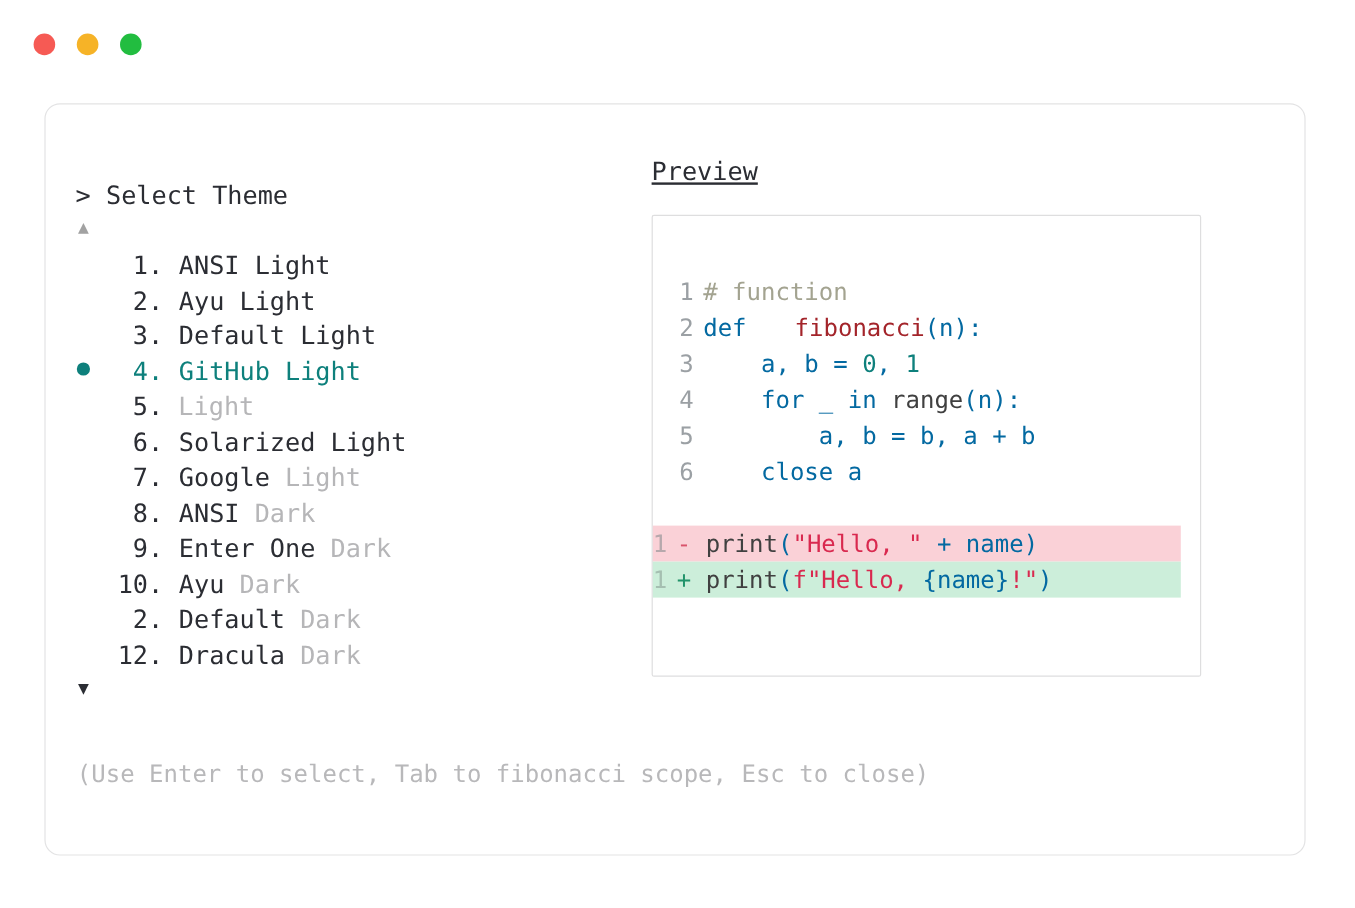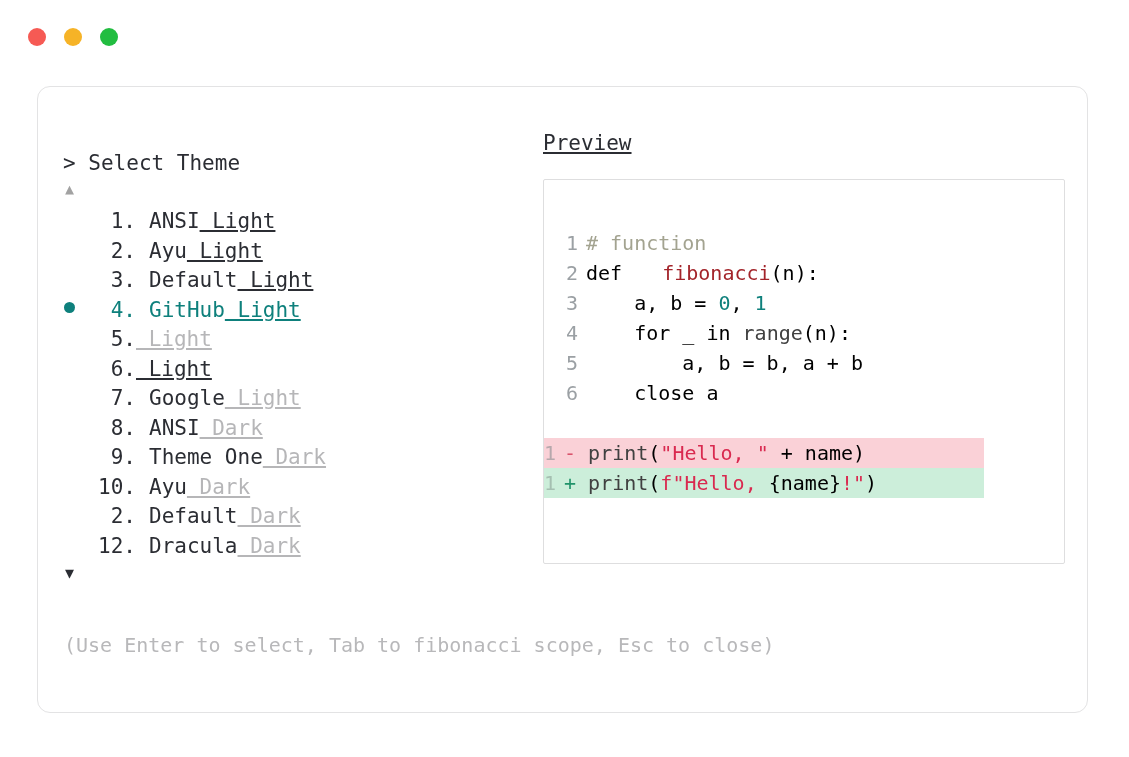--- a/index.html
+++ b/index.html
@@ -109,21 +109,21 @@
     top: -3px;
     margin-left: 1px;
   }
   .idx-cell {
     width: 46px;
     flex: 0 0 46px;
     text-align: right;
     white-space: pre;
   }
   .name-cell { padding-left: 13px; white-space: pre; }
-  .variant-cell { white-space: pre; text-decoration: underline; }
+  .variant-cell { white-space: pre; }
 
   .theme-row.selected .idx-cell,
   .theme-row.selected .name-cell,
   .theme-row.selected .variant-cell { color: #0e807c; }
 
   .variant-muted { color: #b6b6b8; }
 
   .hint {
     position: absolute;
     left: 26px;
@@ -144,21 +144,21 @@
   .preview-label {
     font-size: 21px;
     line-height: 28px;
     color: #2b2d33;
     white-space: pre;
     text-decoration: underline;
   }
   .preview-box {
     margin-top: 22px;
     box-sizing: border-box;
-    width: 522px;
+    width: 458px;
     height: 385px;
     border: 1px solid #dededf;
     background: #ffffff;
     border-radius: 2px;
     padding: 48px 0 0 0;
     overflow: hidden;
   }
 
   .code-area { padding-left: 22px; }
 
@@ -174,21 +174,21 @@
     display: inline-block;
     width: 11px;
     text-align: right;
     margin-right: 9px;
   }
   .tok-comment { color: #a3a390; }
   .tok-fn      { color: #a3242a; margin-left: 28px; }
   .tok-num     { color: #0e807c; }
   .tok-builtin { color: #404040; }
   .tok-str     { color: #d9294f; }
-  .tok-plain   { color: #000000; }
+  .tok-plain   { color: #0369a1; }
 
   .blank-line { height: 30px; }
 
   .diff-block { margin-left: -22px; }
   .diff-line {
     font-size: 20px;
     line-height: 30px;
     white-space: pre;
     display: block;
     padding-left: 22px;
@@ -218,24 +218,24 @@
       <div class="prompt-line"><span>&gt;</span> <span>Select Theme</span></div>
 
       <div class="scroll-arrow up">▲</div>
 
       <div class="theme-list" id="theme-list">
           <div class="theme-row"><span class="bullet-cell"></span><span class="idx-cell">1.</span><span class="name-cell">ANSI</span><span class="variant-cell"> Light</span></div>
           <div class="theme-row"><span class="bullet-cell"></span><span class="idx-cell">2.</span><span class="name-cell">Ayu</span><span class="variant-cell"> Light</span></div>
           <div class="theme-row"><span class="bullet-cell"></span><span class="idx-cell">3.</span><span class="name-cell">Default</span><span class="variant-cell"> Light</span></div>
           <div class="theme-row selected"><span class="bullet-cell"><span class="bullet-dot"></span></span><span class="idx-cell">4.</span><span class="name-cell">GitHub</span><span class="variant-cell"> Light</span></div>
           <div class="theme-row"><span class="bullet-cell"></span><span class="idx-cell">5.</span><span class="variant-cell variant-muted"> Light</span></div>
-          <div class="theme-row"><span class="bullet-cell"></span><span class="idx-cell">6.</span><span class="variant-cell"> Light</span></div>
+          <div class="theme-row"><span class="bullet-cell"></span><span class="idx-cell">6.</span><span class="name-cell">Solarized</span><span class="variant-cell"> Light</span></div>
           <div class="theme-row"><span class="bullet-cell"></span><span class="idx-cell">7.</span><span class="name-cell">Google</span><span class="variant-cell variant-muted"> Light</span></div>
           <div class="theme-row"><span class="bullet-cell"></span><span class="idx-cell">8.</span><span class="name-cell">ANSI</span><span class="variant-cell variant-muted"> Dark</span></div>
-          <div class="theme-row"><span class="bullet-cell"></span><span class="idx-cell">9.</span><span class="name-cell">Theme One</span><span class="variant-cell variant-muted"> Dark</span></div>
+          <div class="theme-row"><span class="bullet-cell"></span><span class="idx-cell">9.</span><span class="name-cell">Enter One</span><span class="variant-cell variant-muted"> Dark</span></div>
           <div class="theme-row"><span class="bullet-cell"></span><span class="idx-cell">10.</span><span class="name-cell">Ayu</span><span class="variant-cell variant-muted"> Dark</span></div>
           <div class="theme-row"><span class="bullet-cell"></span><span class="idx-cell">2.</span><span class="name-cell">Default</span><span class="variant-cell variant-muted"> Dark</span></div>
           <div class="theme-row"><span class="bullet-cell"></span><span class="idx-cell">12.</span><span class="name-cell">Dracula</span><span class="variant-cell variant-muted"> Dark</span></div>
         </div>
 
       <div class="scroll-arrow down">▼</div>
     </div>
 
     <div class="hint">(Use Enter to select, Tab to fibonacci scope, Esc to close)</div>
 

